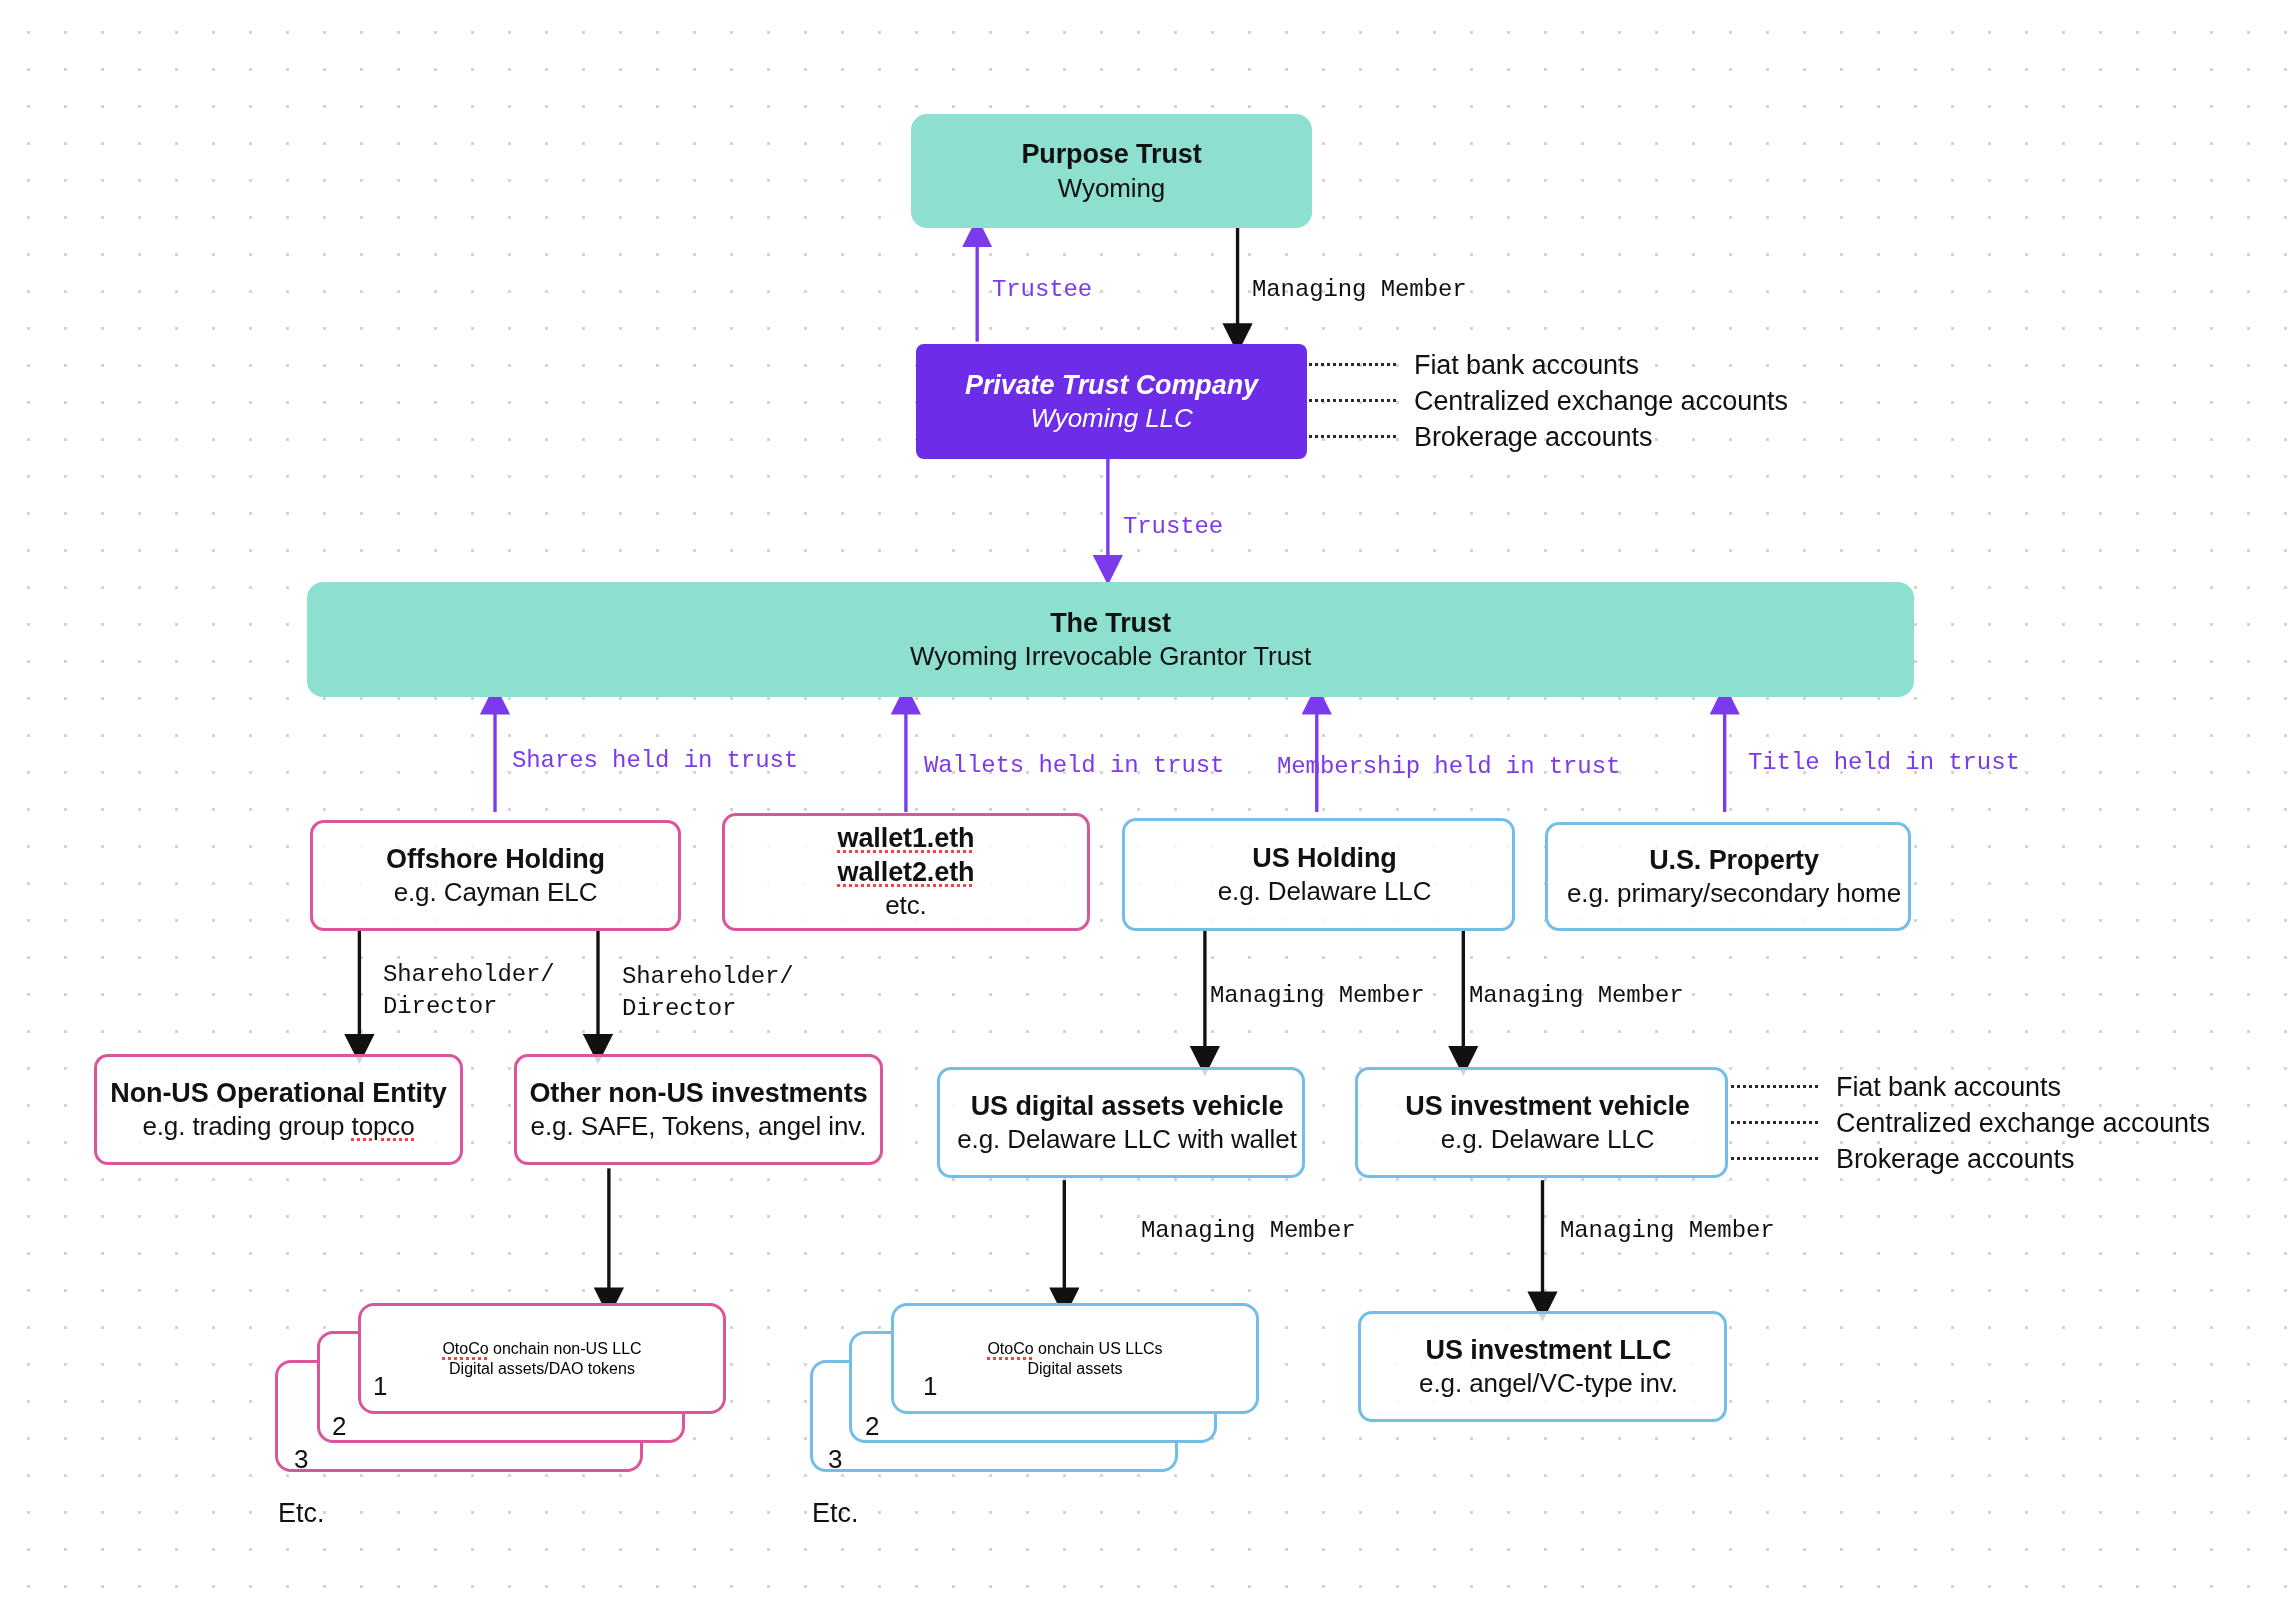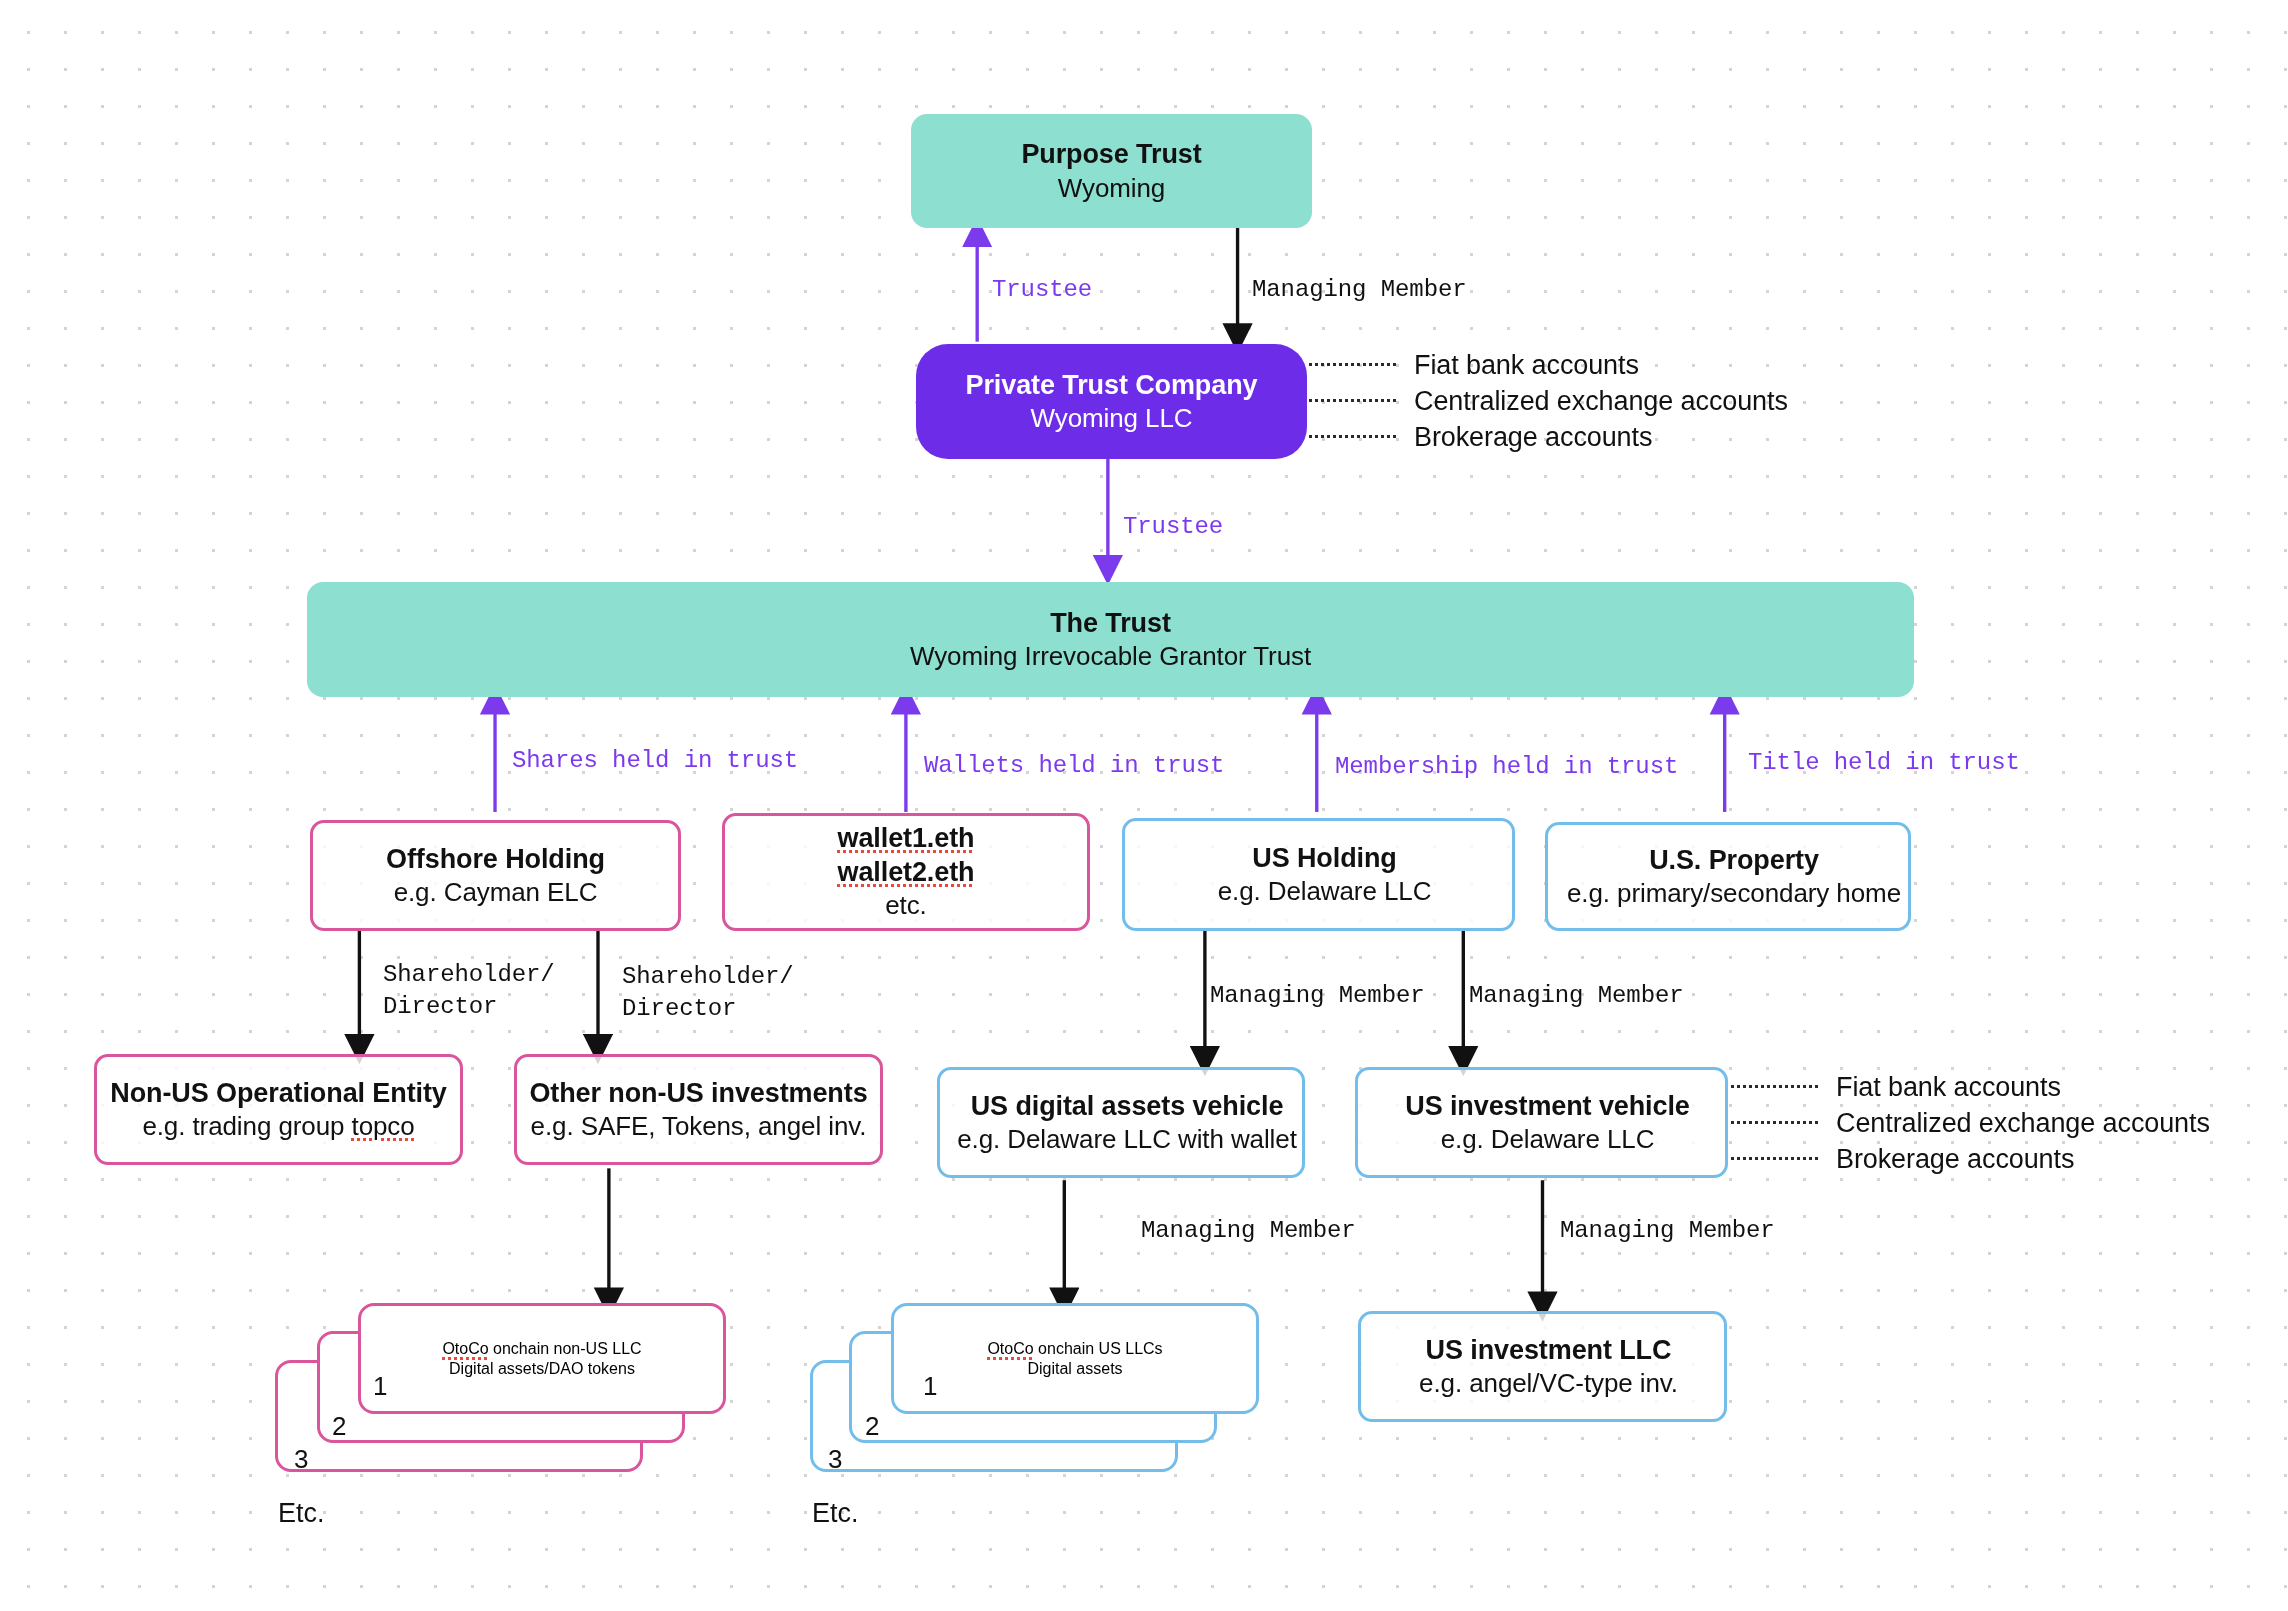--- a/index.html
+++ b/index.html
@@ -50,21 +50,22 @@
   
   .fill-teal {
     background: #8ddfd0;
     border: none;
     border-radius: 16px;
     text-align: center;
   }
   .fill-purple {
     background: #6c2ce8;
     border: none;
-    border-radius: 32px;
+    border-radius: 8px;
+    font-style: italic;
   }
   .fill-purple .t1, .fill-purple .t2 { color: #ffffff; }
   
   .out-pink {
     background: rgba(255,255,255,0.82);
     border: 3px solid #d9559c;
   }
   .out-blue {
     background: rgba(255,255,255,0.82);
     border: 3px solid #72bdea;
@@ -274,21 +275,21 @@
     <div class="t1">US investment LLC</div>
     <div class="t2">e.g. angel/VC-type inv.</div>
   </div>
 
   <div class="elabel purple" style="left:992px; top:274px;">Trustee</div>
   <div class="elabel" style="left:1252px; top:274px;">Managing Member</div>
   <div class="elabel purple" style="left:1123px; top:511px;">Trustee</div>
 
   <div class="elabel purple" style="left:512px; top:745px;">Shares held in trust</div>
   <div class="elabel purple" style="left:924px; top:750px;">Wallets held in trust</div>
-  <div class="elabel purple" style="left:1335px; top:751px;">Membership held in trust</div>
+  <div class="elabel purple" style="left:1277px; top:751px;">Membership held in trust</div>
   <div class="elabel purple" style="left:1748px; top:747px;">Title held in trust</div>
 
   <div class="elabel" style="left:383px; top:959px;">Shareholder/
 Director</div>
   <div class="elabel" style="left:622px; top:961px;">Shareholder/
 Director</div>
 
   <div class="elabel" style="left:1210px; top:980px;">Managing Member</div>
   <div class="elabel" style="left:1469px; top:980px;">Managing Member</div>
 

